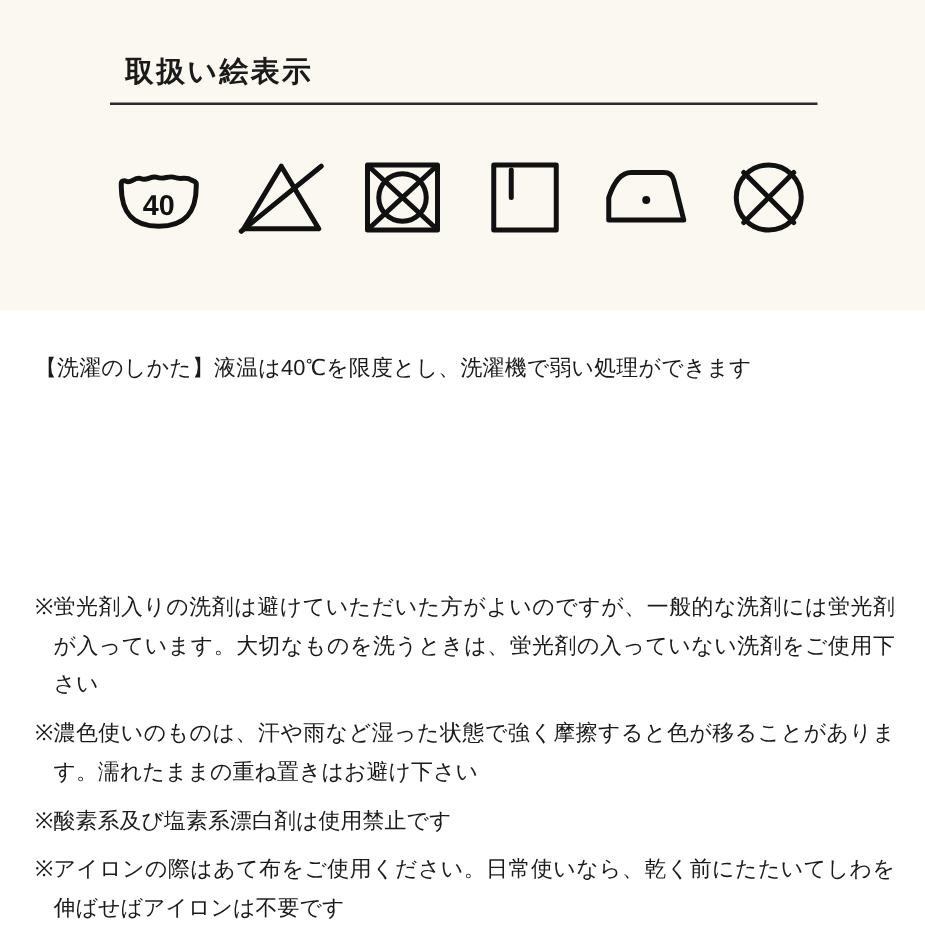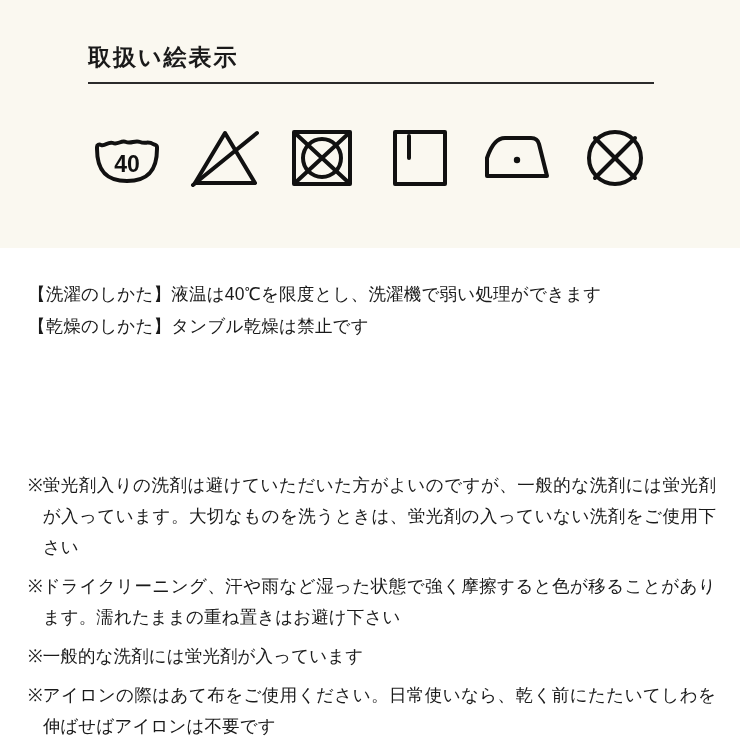--- a/index.html
+++ b/index.html
@@ -35,20 +35,21 @@
     top: 44px;
     width: 566px;
   }
   .panel-title {
     font-size: 23px;
     font-weight: bold;
     letter-spacing: 2px;
     color: #1a1a1a;
     padding-bottom: 10px;
     line-height: 1.2;
+    margin-left: 12px;
   }
   .title-rule {
     width: 566px;
     height: 2px;
     background: #2b2b2b;
   }
   .symbols-row {
     position: absolute;
     left: 88px;
     top: 118px;
@@ -173,38 +174,37 @@
         </svg>
       </div>
 
     </div>
   </div>
 
   <div class="content">
 
     <div class="care-list">
       <div class="care-line">【洗濯のしかた】液温は40℃を限度とし、洗濯機で弱い処理ができます</div>
-      <div class="care-line">【乾燥のしかた】タンブル乾燥は禁止です</div>
     </div>
 
     <div class="notes">
 
       <div class="note">
         <span class="note-mark">※</span>
         <span class="note-body">蛍光剤入りの洗剤は避けていただいた方がよいのですが、一般的な洗剤には蛍光剤が入っています。大切なものを洗うときは、蛍光剤の入っていない洗剤をご使用下さい</span>
       </div>
 
       <div class="note">
         <span class="note-mark">※</span>
-        <span class="note-body">ドライクリーニング、汗や雨など湿った状態で強く摩擦すると色が移ることがあります。濡れたままの重ね置きはお避け下さい</span>
-      </div>
-
-      <div class="note">
-        <span class="note-mark">※</span>
-        <span class="note-body">一般的な洗剤には蛍光剤が入っています</span>
+        <span class="note-body">濃色使いのものは、汗や雨など湿った状態で強く摩擦すると色が移ることがあります。濡れたままの重ね置きはお避け下さい</span>
+      </div>
+
+      <div class="note">
+        <span class="note-mark">※</span>
+        <span class="note-body">酸素系及び塩素系漂白剤は使用禁止です</span>
       </div>
 
       <div class="note">
         <span class="note-mark">※</span>
         <span class="note-body">アイロンの際はあて布をご使用ください。日常使いなら、乾く前にたたいてしわを伸ばせばアイロンは不要です</span>
       </div>
 
     </div>
   </div>
 </div>

